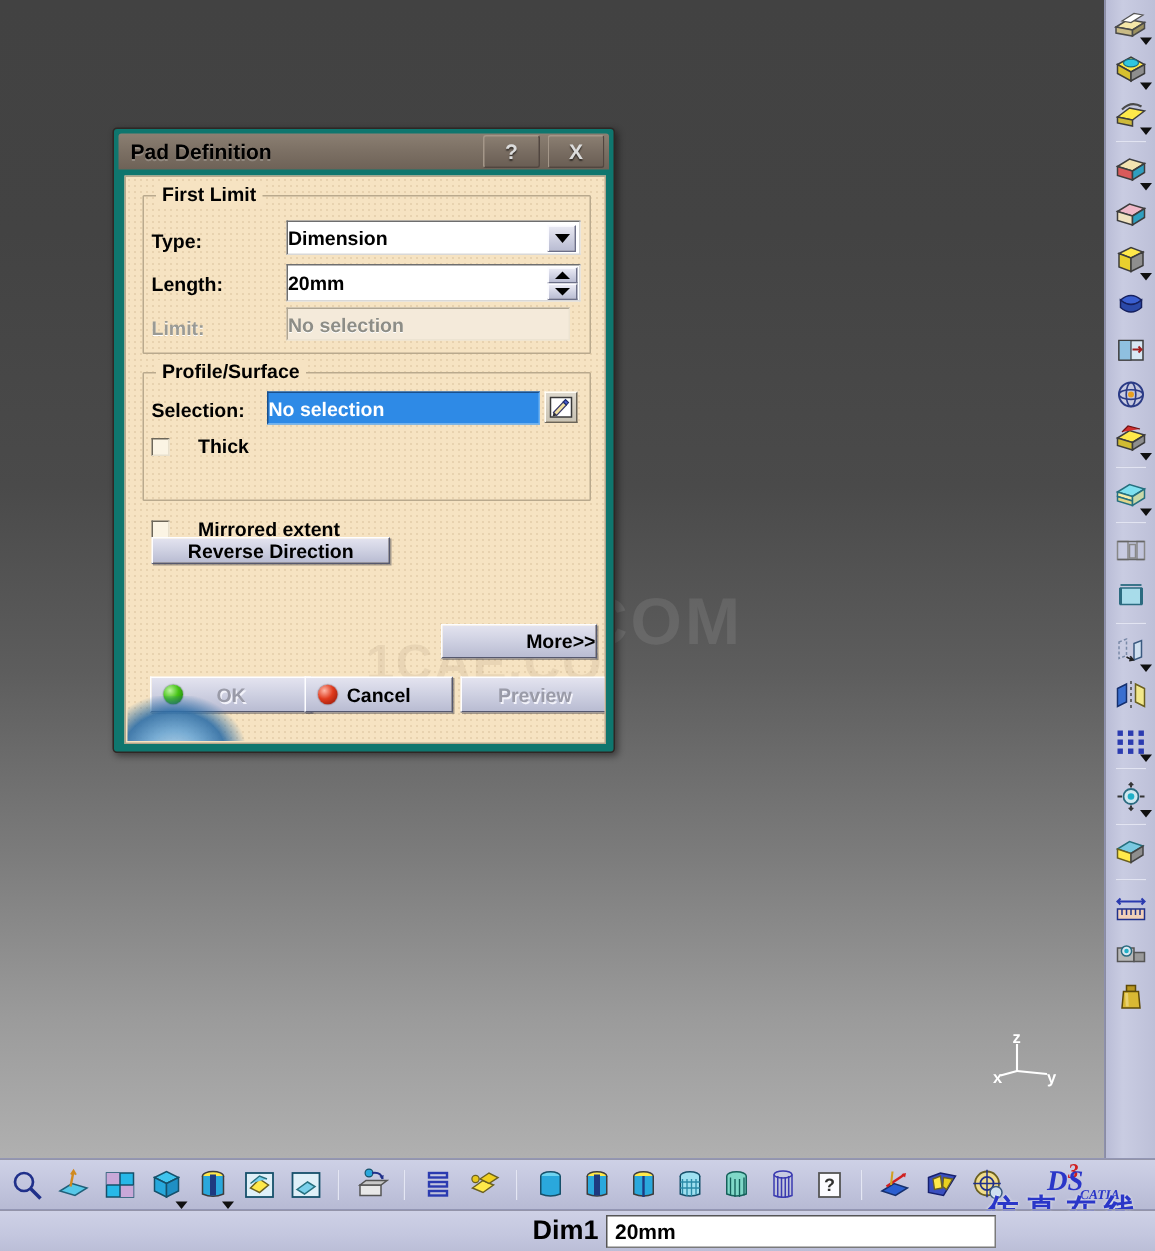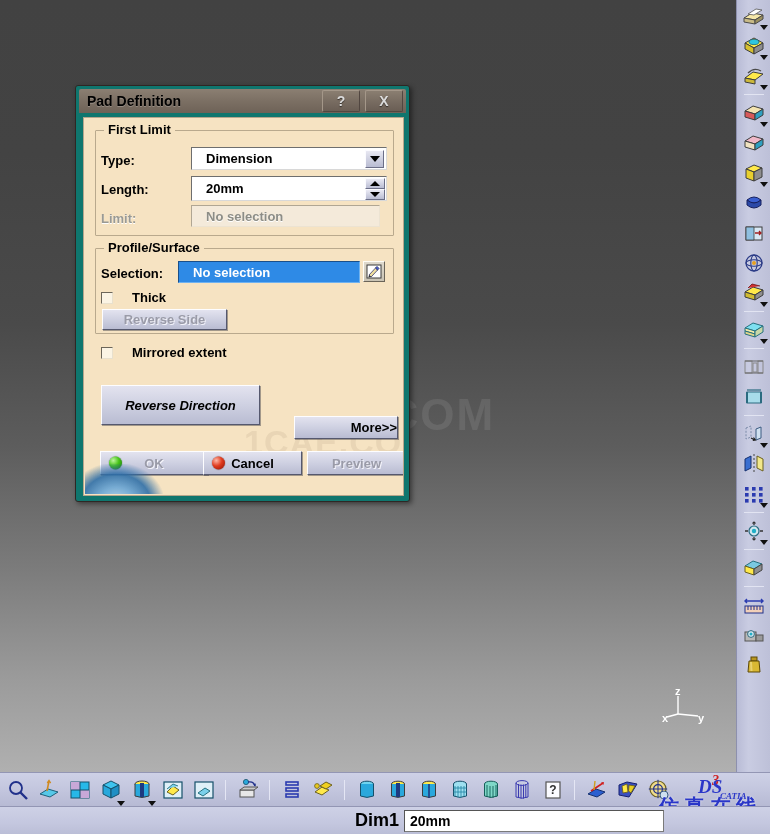--- a/index.html
+++ b/index.html
@@ -185,21 +185,21 @@
     font-size: 13px; font-weight: bold; color: #000;
   }
   .field-label.dim { color: #9a9a94; text-shadow: 0 1px 0 #fff; }
 
   .textbox {
     position: absolute;
     background: #fff;
     border: 1px solid #6e6e6e;
     border-right-color: #d8d8d8; border-bottom-color: #d8d8d8;
     display: flex; align-items: center;
-    padding-left: 14px;
+    padding-left: 0;
     font-size: 13px; font-weight: bold; color: #000;
   }
   .textbox.readonly {
     background: #f4eada;
     color: #8d8d86;
     text-shadow: 0 1px 0 #fff;
     border-color: #b0a693; border-right-color: #ece3d2; border-bottom-color: #ece3d2;
   }
   .textbox.highlight {
     background: #2e8ae6;
@@ -779,30 +779,27 @@
         <path d="M9.5 4 L11 2.4 L13 4.4 L11.6 6 Z" fill="#4a5ad0" stroke="#20306a" stroke-width="0.8"></path>
         <path d="M3 11 L2.4 13.6 L5.1 13 Z" fill="#303030"></path>
       </svg>
     </div>
 
     <div class="checkbox-row" style="left:17px; top:172px;">
       <span class="cbox"></span>
       <span class="cbox-label">Thick</span>
     </div>
 
-    <div class="btn disabled" style="left:18px; top:191px; width:125px; height:21px;">
-      <span>Reverse Side</span>
-    </div>
 
     <div class="checkbox-row" style="left:17px; top:227px;">
       <span class="cbox"></span>
       <span class="cbox-label">Mirrored extent</span>
     </div>
 
-    <div class="btn" style="left:17px; top:267px; width:159px; height:40px;font-style:italic;">
+    <div class="btn" style="left:17px; top:240px; width:159px; height:18px;">
       <span>Reverse Direction</span>
     </div>
 
     <div class="btn" style="left:210px; top:298px; width:104px; height:23px;justify-content:flex-end;">
       <span>More&gt;&gt;</span>
     </div>
 
     <div class="btn disabled" style="left:16px; top:333px; width:108px; height:24px;">
       <span class="orb green"></span>
       <span>OK</span>

